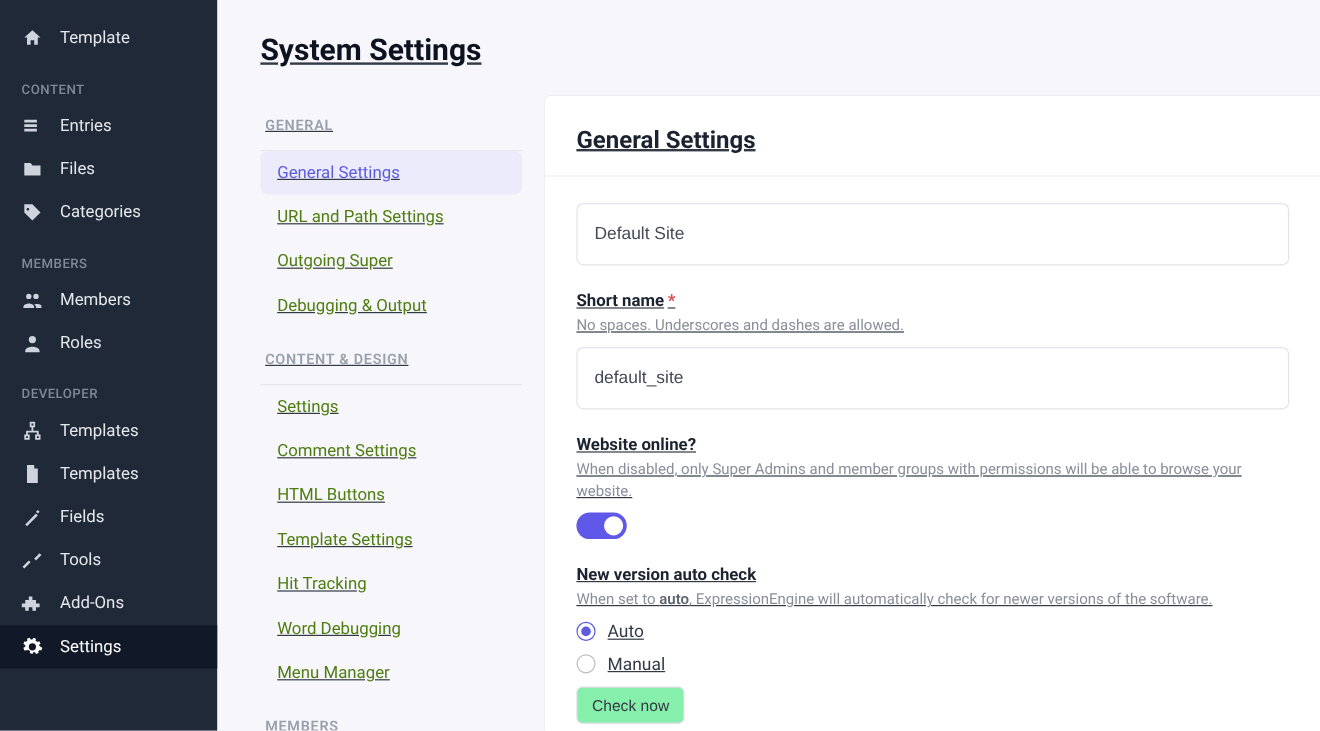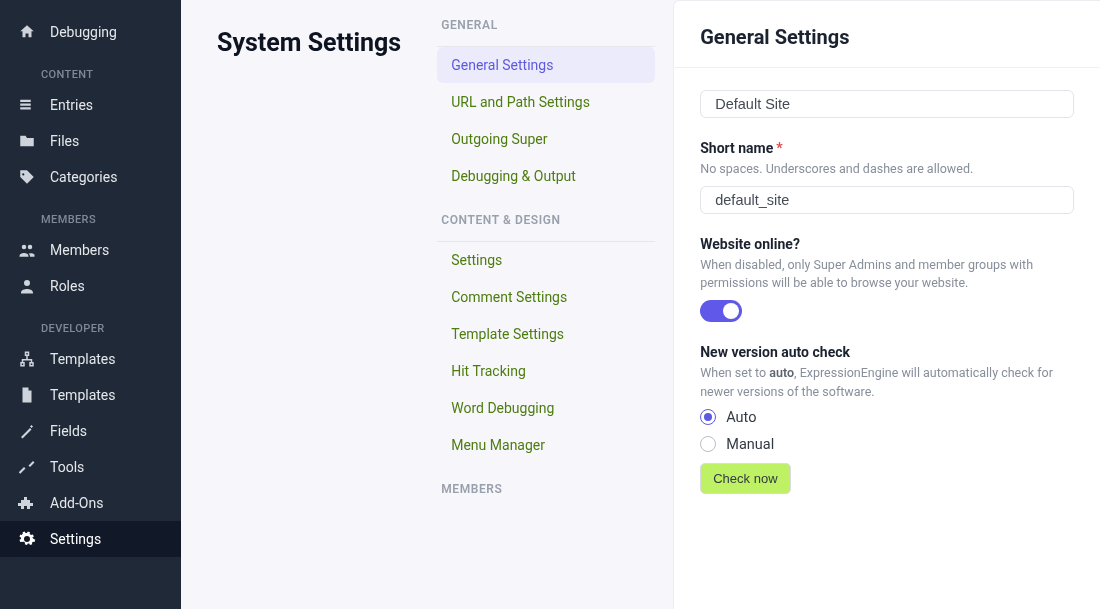--- a/index.html
+++ b/index.html
@@ -3,73 +3,73 @@
 <meta charset="utf-8">
 <style>
   * { box-sizing: border-box; margin: 0; padding: 0; }
   body { font-family: -apple-system, BlinkMacSystemFont, "Segoe UI", Roboto, "Helvetica Neue", Arial, sans-serif; background: #f7f7fb; color: #333a44; width: 1100px; height: 609px; overflow: hidden; }
   .app { display: flex; height: 609px; }
 
   
   .sidebar { width: 181px; background: #1f2937; color: #c5cad3; flex-shrink: 0; padding-top: 14px; }
   .side-item { display: flex; align-items: center; gap: 14px; padding: 9px 18px; font-size: 14px; cursor: pointer; color: #e5e7eb; }
   .side-item.active { background: #111827; color: #fff; }
-  .side-section { font-size: 11px; letter-spacing: 0.4px; color: #808997; padding: 18px 18px 6px; font-weight: 500; margin-left: 23px; }
+  .side-section { font-size: 11px; letter-spacing: 0.4px; color: #808997; padding: 18px 18px 6px; font-weight: 500; }
   .side-icon { width: 18px; height: 18px; display: inline-flex; align-items: center; justify-content: center; fill: #cfd4dc; flex-shrink: 0; }
   .side-item.active .side-icon { fill: #fff; }
 
   
-  .main { flex: 1; display: flex; flex-direction: row; overflow: hidden; }
+  .main { flex: 1; display: flex; flex-direction: column; overflow: hidden; text-decoration: underline; }
   .page-title { font-size: 25px; font-weight: 700; color: #0d1321; padding: 28px 0 22px 36px; }
   .content { display: flex; flex: 1; overflow: hidden; }
 
   
   .subnav { width: 272px; padding: 0 18px 0 36px; }
   .subnav-section { font-size: 12px; font-weight: 600; letter-spacing: 0.6px; color: #98a0ad; padding: 18px 0 8px 4px; }
   .subnav-item { display: block; padding: 10px 14px; font-size: 14px; color: #4d7c0f; border-radius: 6px; cursor: pointer; margin-bottom: 1px; }
   .subnav-item.active { background: #ecebfb; color: #5d5adf; }
   .subnav-hr { border: none; border-top: 1px solid #e6e6eb; margin: 6px 0 0; }
 
   
   .panel { flex: 1; background: #fff; border: 1px solid #ececf1; border-right: none; border-bottom: none; border-radius: 6px 0 0 0; overflow: auto; }
   .panel-header { font-size: 20px; font-weight: 700; color: #1b2330; padding: 24px 26px 18px; }
   .panel-body { border-top: 1px solid #f0f0f3; padding: 22px 26px 30px; }
 
   .field { margin-bottom: 22px; }
   .field-label { font-size: 14px; font-weight: 700; color: #1b2330; margin-bottom: 8px; }
   .req { color: #dd4b4b; margin-left: 3px; font-weight: 700; }
   .field-help { font-size: 12.5px; color: #888f9b; margin-top: -4px; margin-bottom: 8px; line-height: 1.45; }
   .field-help strong { color: #5f6570; font-weight: 600; }
-  .text-input { width: 100%; font-size: 14.5px; padding: 5px 14px; border: 1px solid #e3e4ea; border-radius: 6px; background: #fff; color: #444b56; }
+  .text-input { width: 100%; font-size: 14.5px; padding: 17px 14px; border: 1px solid #e3e4ea; border-radius: 6px; background: #fff; color: #444b56; }
 
   
   .toggle { width: 42px; height: 22px; border-radius: 11px; background: #6058e8; position: relative; cursor: pointer; }
   .toggle .knob { position: absolute; right: 3px; top: 3px; width: 16px; height: 16px; border-radius: 50%; background: #fff; }
 
   
   .radio-row { display: flex; align-items: center; gap: 10px; font-size: 14.5px; color: #333a44; margin-bottom: 10px; cursor: pointer; }
   .radio-outer { width: 16px; height: 16px; border-radius: 50%; border: 1.5px solid #b9bdc6; display: inline-flex; align-items: center; justify-content: center; }
   .radio-outer.checked { border-color: #5d5adf; }
   .radio-inner { width: 8px; height: 8px; border-radius: 50%; background: #5d5adf; }
 
-  .btn { display: inline-block; font-size: 13px; padding: 7px 12px; border: 1px solid #d9dbe1; border-radius: 5px; background: #bef264; color: #333a44; cursor: pointer; }
+  .btn { display: inline-block; font-size: 13px; padding: 7px 12px; border: 1px solid #d9dbe1; border-radius: 5px; background: #86efac; color: #333a44; cursor: pointer; }
 </style>
 </head>
 <body>
 
 <div class="app">
 
   <nav class="sidebar">
     <div class="side-item">
       <span class="side-icon">
           <svg viewBox="0 0 24 24">
             <path d="M12 3l9 8h-3v8h-4v-5h-4v5H6v-8H3z"></path>
           </svg>
         </span>
-      <span>Debugging</span>
+      <span>Template</span>
     </div>
 
     <div class="side-section">CONTENT</div>
     <div class="side-item">
       <span class="side-icon">
           <svg viewBox="0 0 24 24">
             <path d="M3 5h14v3H3zM3 10h14v3H3zM3 15h14v3H3z"></path>
           </svg>
         </span>
       <span>Entries</span>
@@ -170,20 +170,21 @@
         <hr class="subnav-hr">
         <a class="subnav-item active">General Settings</a>
         <a class="subnav-item">URL and Path Settings</a>
         <a class="subnav-item">Outgoing Super</a>
         <a class="subnav-item">Debugging &amp; Output</a>
 
         <div class="subnav-section">CONTENT &amp; DESIGN</div>
         <hr class="subnav-hr">
         <a class="subnav-item">Settings</a>
         <a class="subnav-item">Comment Settings</a>
+        <a class="subnav-item">HTML Buttons</a>
         <a class="subnav-item">Template Settings</a>
         <a class="subnav-item">Hit Tracking</a>
         <a class="subnav-item">Word Debugging</a>
         <a class="subnav-item">Menu Manager</a>
 
         <div class="subnav-section">MEMBERS</div>
 
       </aside>
 
       <section class="panel">

